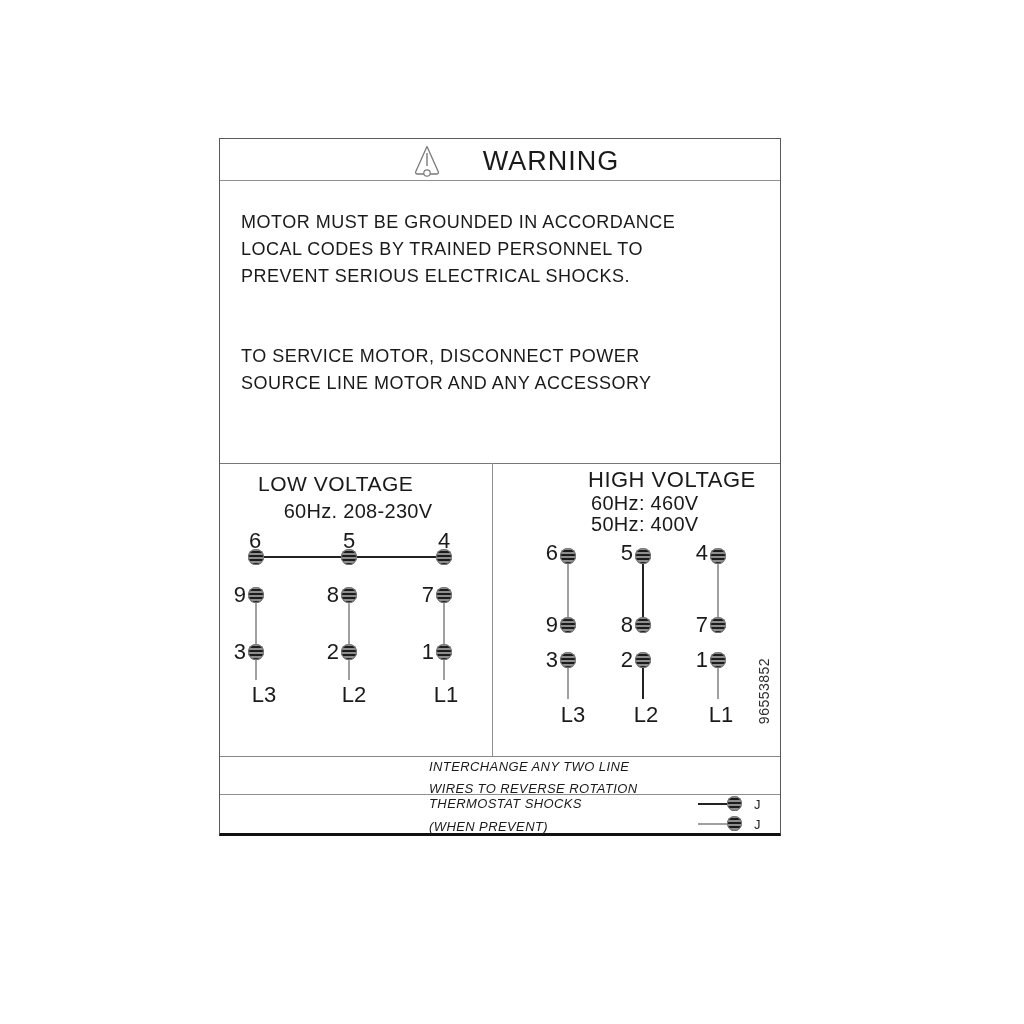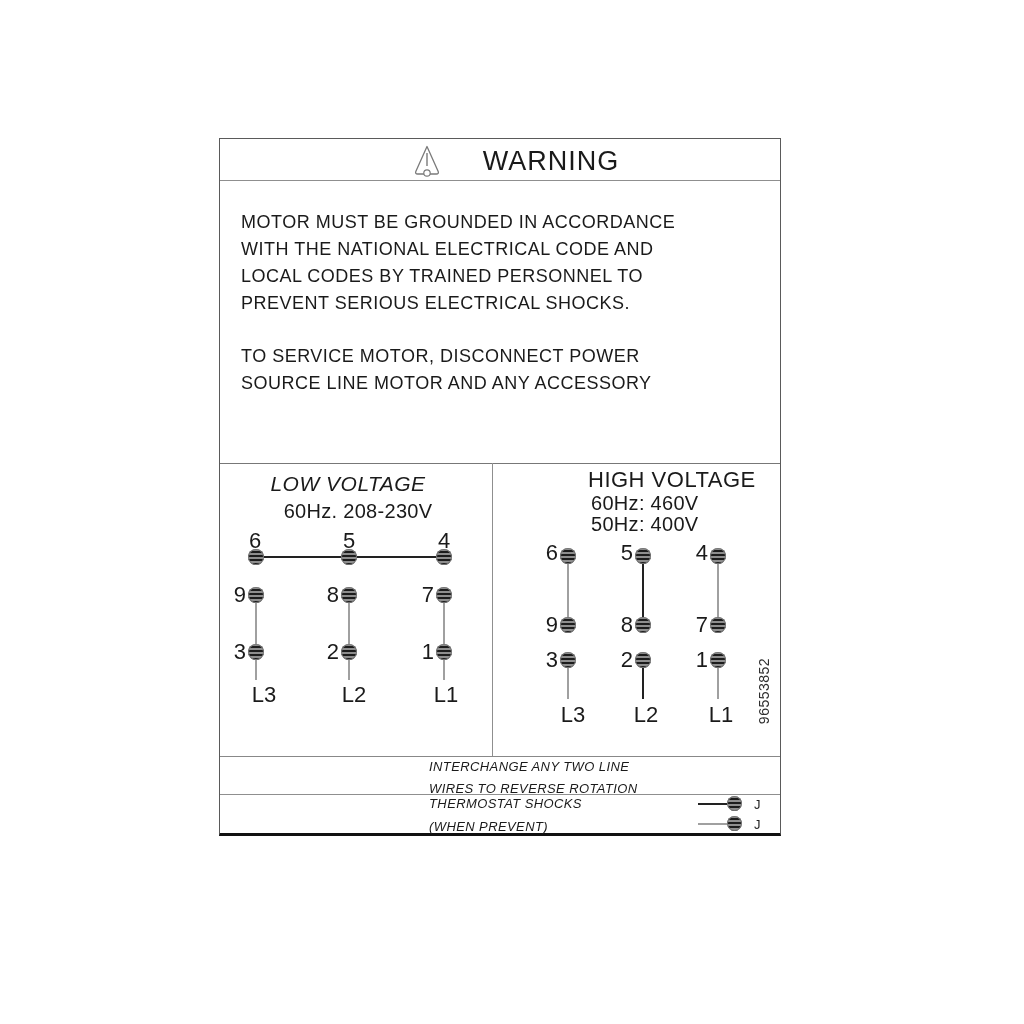--- a/index.html
+++ b/index.html
@@ -57,34 +57,33 @@
           <line x1="14" y1="9" x2="14" y2="22" stroke="#7a7a7a" stroke-width="1.4"></line>
           <circle cx="14" cy="29" r="3.2" fill="#fff" stroke="#7a7a7a" stroke-width="1.2"></circle>
         </svg>
       </span>
       <div class="warn-title">WARNING</div>
       <div class="hline" style="top:41px;"></div>
     </div>
 
     <div class="para p1">
       <div>MOTOR MUST BE GROUNDED IN ACCORDANCE</div>
-      <div>WITH THE NATIONAL ELECTRICAL CODE AND</div>
       <div>LOCAL CODES BY TRAINED PERSONNEL TO</div>
       <div>PREVENT SERIOUS ELECTRICAL SHOCKS.</div>
     </div>
     <div class="para p2">
       <div>TO SERVICE MOTOR, DISCONNECT POWER</div>
       <div>SOURCE LINE MOTOR AND ANY ACCESSORY</div>
     </div>
 
     <div class="hline" style="top:324px;background:#777;"></div>
     <div class="vline" style="left:272px;top:324px;height:293px;"></div>
 
     <div>
-      <div class="diag-title" style="left:28px;top:334px;width:200px;text-align:center;font-style:italic;">LOW VOLTAGE</div>
+      <div class="diag-title" style="left:38px;top:334px;width:200px;text-align:left;">LOW VOLTAGE</div>
       <div class="diag-sub" style="left:38px;top:362px;width:200px;text-align:center;">60Hz. 208-230V</div>
 
       <div class="num-c" style="left:15px;top:392px;">6</div>
       <div class="num-c" style="left:109px;top:392px;">5</div>
       <div class="num-c" style="left:204px;top:392px;">4</div>
       <div class="wire-h blk" style="left:36px;top:417px;width:188px;"></div>
       <div class="dot" style="left:28px;top:410px;"></div>
       <div class="dot" style="left:121px;top:410px;"></div>
       <div class="dot" style="left:216px;top:410px;"></div>
 

